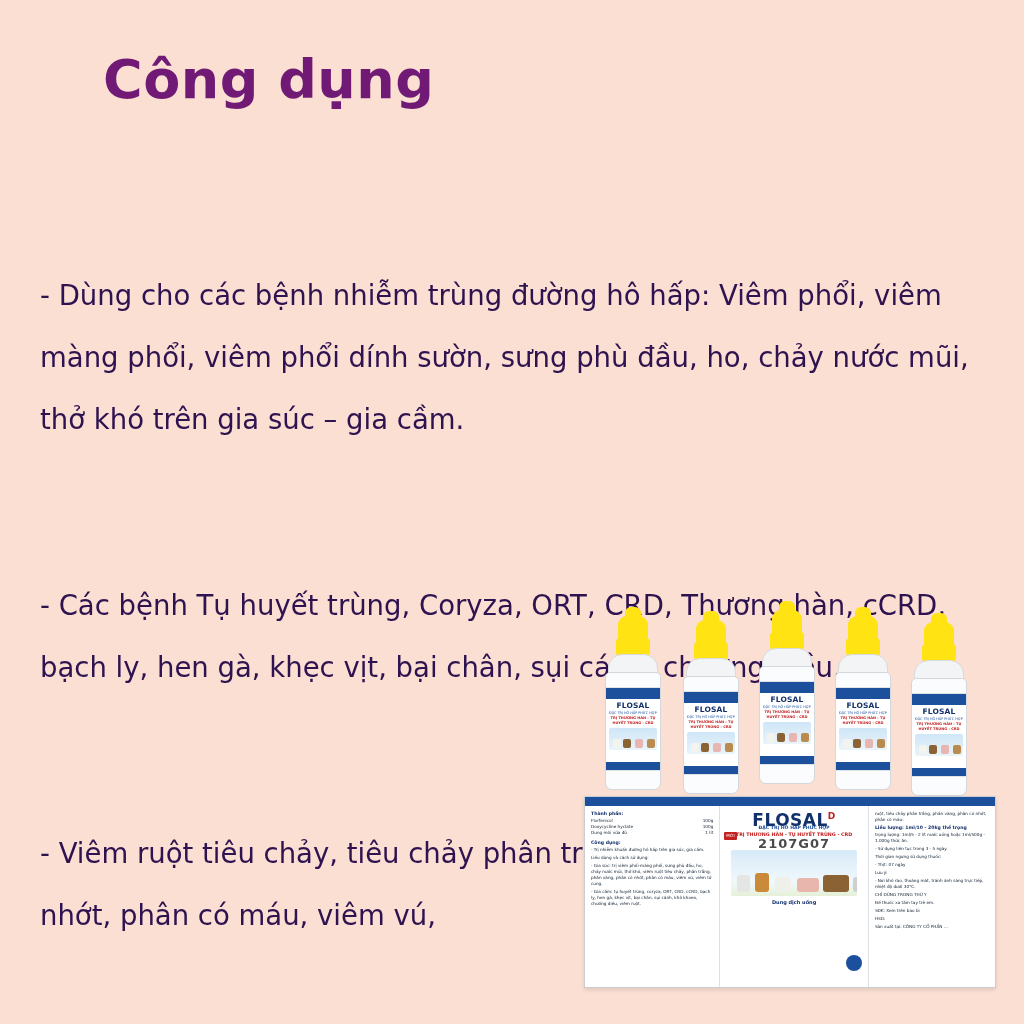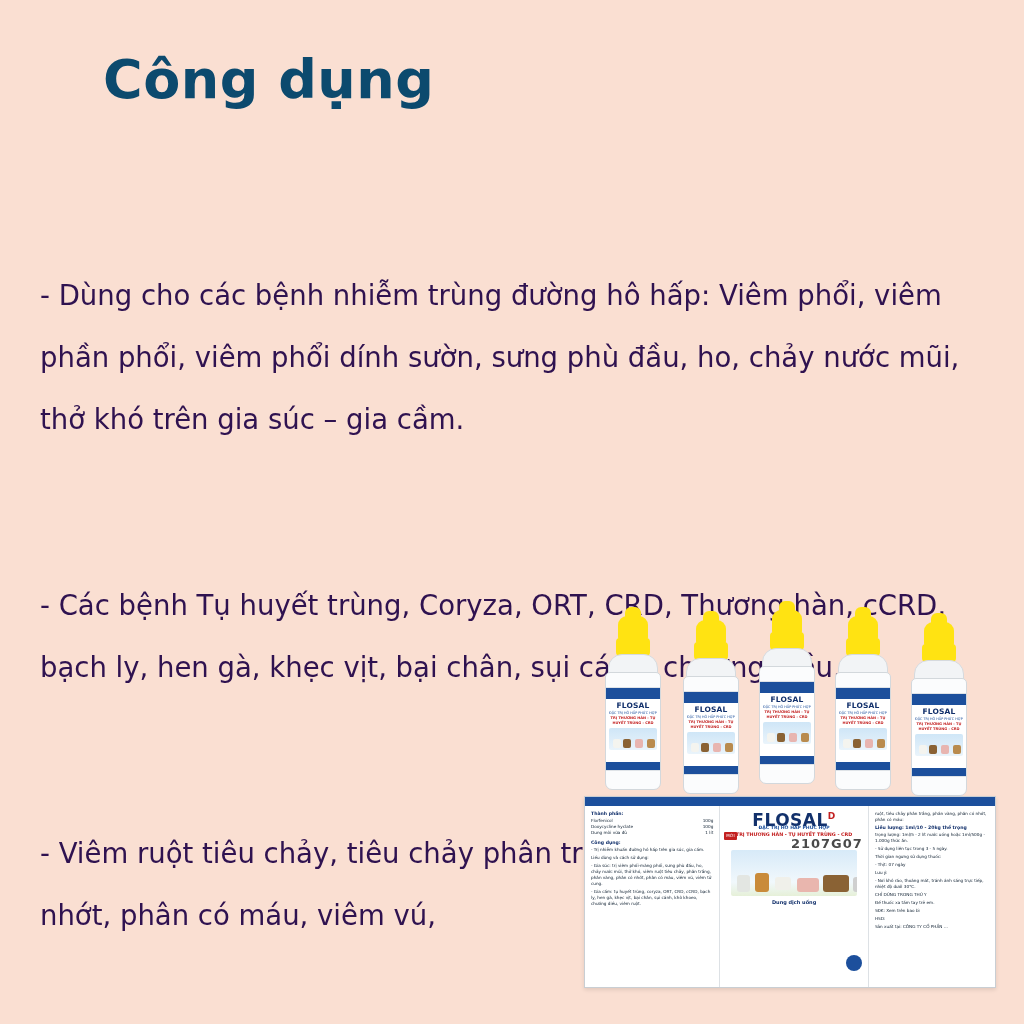--- a/index.html
+++ b/index.html
@@ -20,21 +20,21 @@
     height: 1024px;
     background: #fadfd2;
     box-sizing: border-box;
   }
   .title {
     position: absolute;
     left: 103px;
     top: 48px;
     font-size: 54px;
     font-weight: 800;
-    color: #0c4a6e;
+    color: #701a75;
     letter-spacing: 0.5px;
     font-family: "DejaVu Sans", sans-serif;
   }
   .body-text {
     position: absolute;
     left: 40px;
     top: 140px;
     width: 960px;
     color: #2f1250;
     font-size: 27.5px;
@@ -260,21 +260,21 @@
   }
   .center-red {
     text-align: center;
     font-size: 4.8px;
     color: #c32020;
     font-weight: 700;
     line-height: 6.5px;
     margin-top: 1px;
   }
   .center-code {
-    text-align: right;
+    text-align: center;
     font-size: 13px;
     font-weight: 800;
     color: #2b2b2b;
     letter-spacing: 1px;
     margin-top: 2px;
     opacity: 0.85;
   }
   .center-animals {
     margin: 3px 6px 0 6px;
     height: 46px;
@@ -340,21 +340,21 @@
   }
 </style>
 </head>
 <body>
 
 <div class="page">
 
   <div class="title">Công dụng</div>
 
   <div class="body-text">
-    <p class="para">- Dùng cho các bệnh nhiễm trùng đường hô hấp: Viêm phổi, viêm phần phổi, viêm phổi dính sườn, sưng phù đầu, ho, chảy nước mũi, thở khó trên gia súc – gia cầm.</p>
+    <p class="para">- Dùng cho các bệnh nhiễm trùng đường hô hấp: Viêm phổi, viêm màng phổi, viêm phổi dính sườn, sưng phù đầu, ho, chảy nước mũi, thở khó trên gia súc – gia cầm.</p>
     <p class="para">- Các bệnh Tụ huyết trùng, Coryza, ORT, CRD, Thương hàn, cCRD, bạch ly, hen gà, khẹc vịt, bại chân, sụi cánh, chướng diều.</p>
     <p class="para">- Viêm ruột tiêu chảy, tiêu chảy phân trắng, phân vàng, phân có nhớt, phân có máu, viêm vú,</p>
     
   </div>
 
   <div class="product-photo">
 
     <div class="bottles">
 
       <div class="bottle" style="left:10px; top:16px;">

